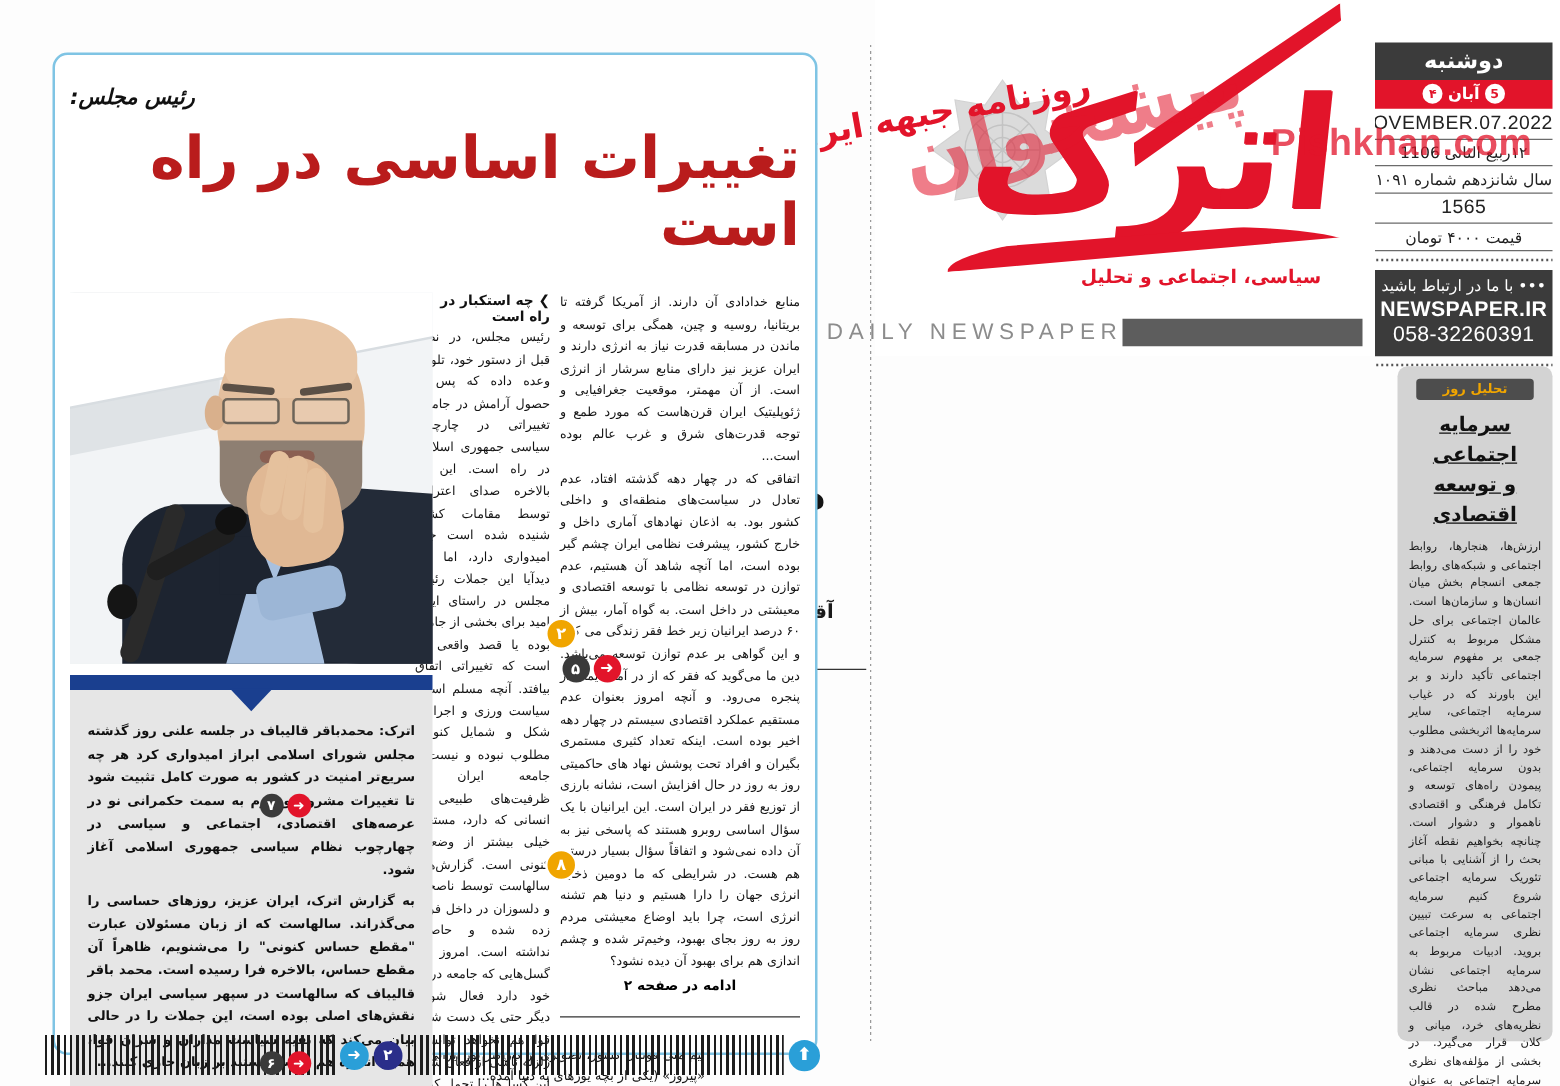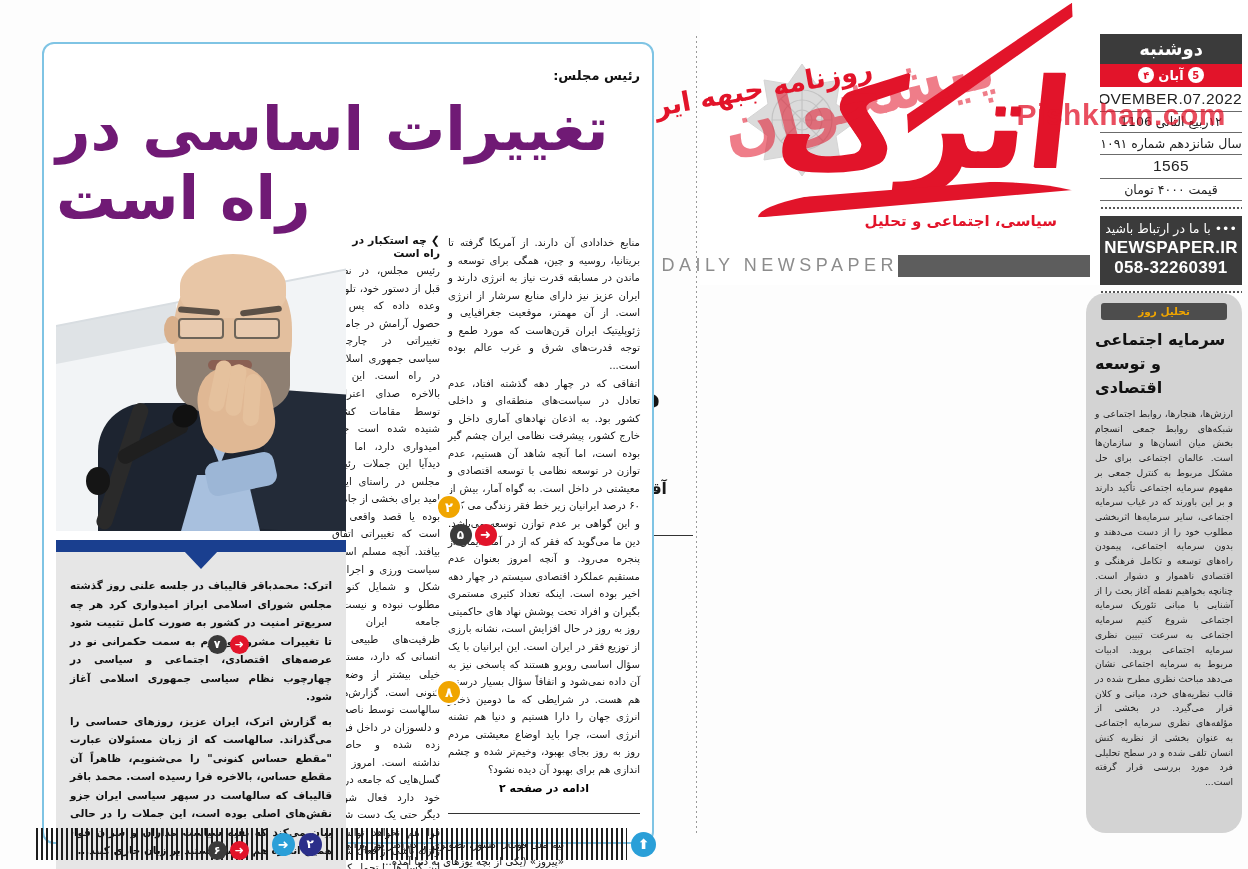--- a/index.html
+++ b/index.html
@@ -48,21 +48,21 @@
     background-image:repeating-linear-gradient(90deg,#555 0 2px,transparent 2px 4px);
     background-size:4px 2px; background-repeat:repeat-x; background-position:center;
     margin:3px 0;
   }
   .contactbox{
     background:#3b3b3b; color:#fff; text-align:center; padding:5px 2px 7px;
   }
   .contactbox .l1{ font-size:12.5px; direction:rtl; }
   .contactbox .l2{ font-size:17px; font-weight:bold; letter-spacing:.3px; margin-top:2px;
                    font-family:"Liberation Sans",sans-serif;}
-  .contactbox .l3{ font-size:17px; font-weight:bold; letter-spacing:.3px;
+  .contactbox .l3{ font-size:17px; font-weight:normal; letter-spacing:.3px;
                    font-family:"Liberation Sans",sans-serif;}
 
   
   .logoarea{ position:absolute; top:20px; right:156px; width:390px; height:250px; }
   .logo-atrak{
     position:absolute; right:22px; top:42px;
     font-size:124px; color:#e2142a; font-weight:bold;
     font-family:"DejaVu Sans",sans-serif; line-height:1;
     transform:skewX(-6deg);
     text-shadow:1px 1px 0 #e2142a;
@@ -224,41 +224,41 @@
   .avatar .glass{
     position:absolute; left:50%; top:19px; transform:translateX(-50%);
     width:22px;height:6px;border:1px solid #333; border-radius:3px;
   }
   .pagemark.small{ margin-top:7px; }
   .pagemark.small .pm-num{ width:19px;height:19px;font-size:11px;}
   .pagemark.small .pm-arrow{ width:19px;height:19px;font-size:11px;}
 
   
   .analysis{
-    position:absolute; top:293px; right:6px; width:156px; height:540px;
-    background:#d3d3d3; border-radius:20px; padding:8px 9px 10px;
+    position:absolute; top:293px; right:6px; width:124px; height:540px;
+    background:#d3d3d3; border-radius:8px; padding:8px 9px 10px;
   }
   .analysis .lbl{
     text-align:center; color:#f0a500; font-size:10.5px; font-weight:bold;
     background:#4d4d4d; border-radius:3px; padding:2px 0 3px; margin:2px 6px 8px;
   }
-  .analysis h4{ font-size:16px; line-height:1.5; text-align:left; font-weight:bold; color:#111; }
+  .analysis h4{ font-size:16px; line-height:1.5; text-align:center; font-weight:bold; color:#111;text-decoration:underline; }
   .analysis p{ font-size:9.2px; line-height:1.6; text-align:justify; color:#1c1c1c; margin-top:7px; }
   .analysis .bylinerow{ margin-top:8px; }
 
   
   .leftpanel{
     position:absolute; top:42px; left:42px; width:612px; height:802px;
     background:#fff; border:2px solid #7fc4e4; border-radius:12px;
     box-shadow:0 0 0 1px #fff inset;
     padding:10px 12px 8px;
   }
-  .leftpanel .kicker{ text-align:right; font-size:13px; font-weight:bold; color:#111; margin-top:14px;}
+  .leftpanel .kicker{ text-align:left; font-size:17px; font-weight:bold; color:#111; margin-top:14px;font-style:italic;}
   .leftpanel h1{
-    text-align:left; font-size:60px; color:#701a75; font-weight:bold;
+    text-align:right; font-size:47px; color:#b91c1c; font-weight:bold;
     margin-top:12px; letter-spacing:-1px; line-height:1.15;
   }
   .lp-body{ position:absolute; top:190px; left:12px; right:12px; bottom:20px; }
 
   .col-a{ position:absolute; top:0; right:0; width:192px; }
   .col-b{ position:absolute; top:0; right:200px; width:108px; }
   .colpara{ font-size:10.1px; line-height:1.74; text-align:justify; color:#141414; }
   .bullethead{ font-size:11px; font-weight:bold; color:#111; margin-bottom:2px; }
   .contnote{ text-align:center; font-size:11px; font-weight:bold; margin-top:4px; }
   .col-rule{

